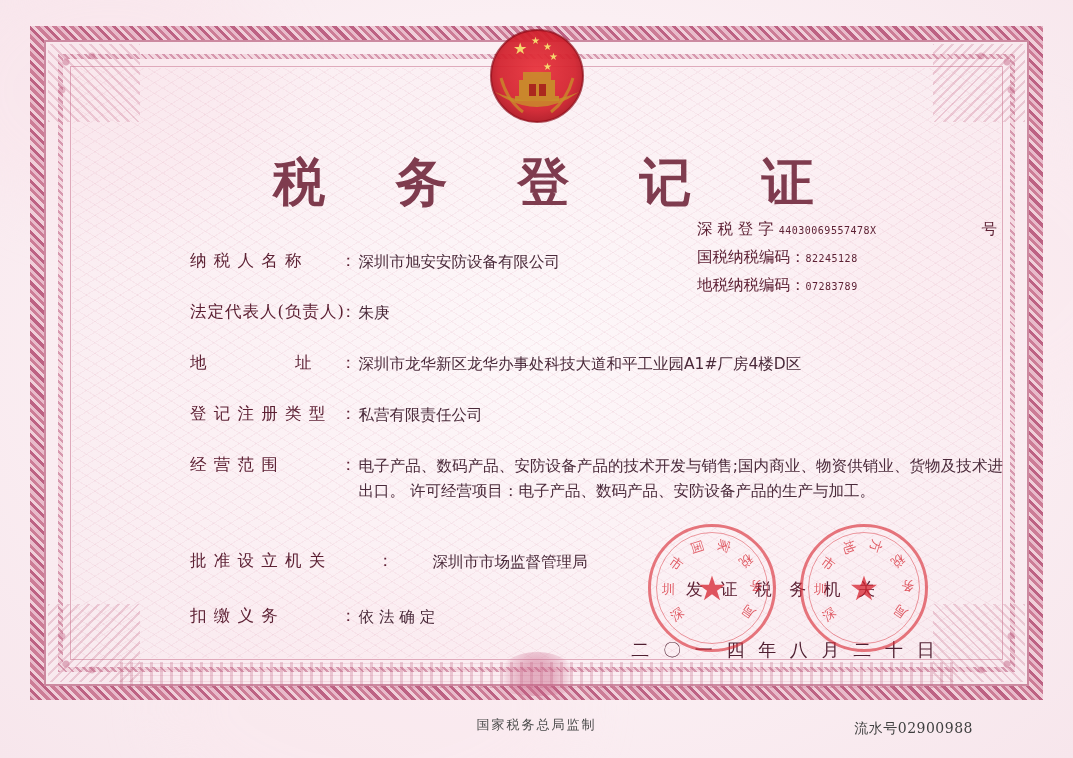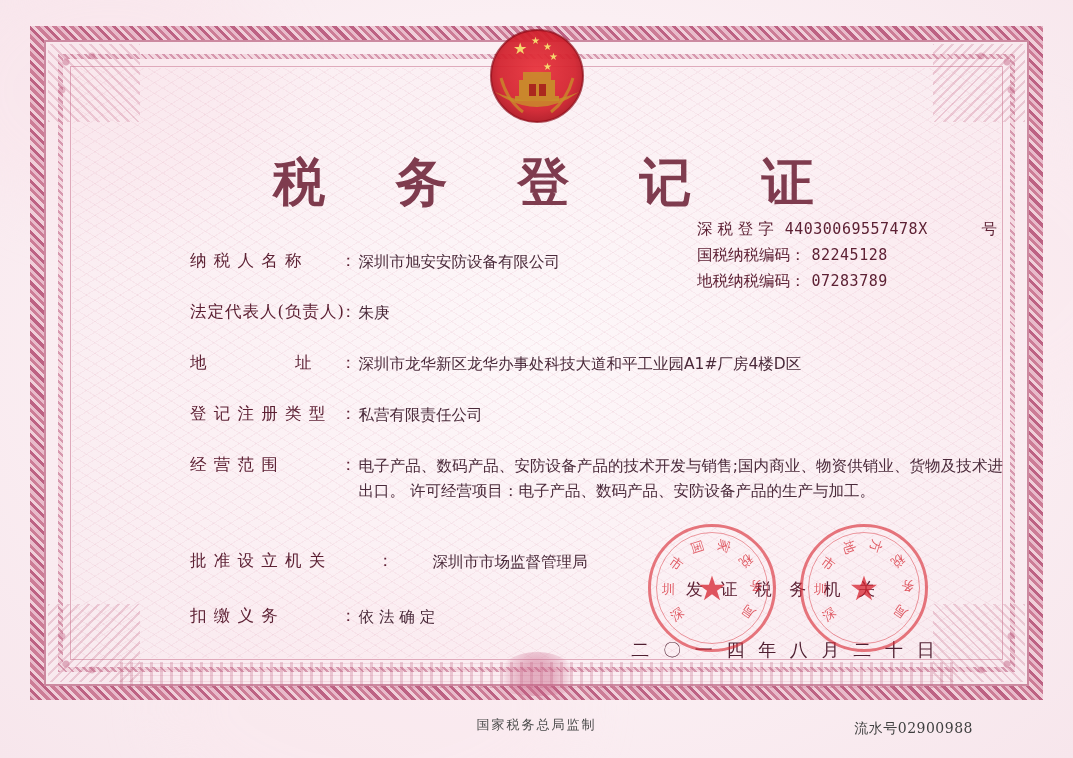--- a/index.html
+++ b/index.html
@@ -153,23 +153,22 @@
     width: 300px;
     font-family: "DejaVu Serif", "Liberation Serif", serif;
     font-size: 15.5px;
     color: #5d2134;
     line-height: 26px;
     z-index: 5;
   }
   .code-line { white-space: nowrap; }
   .code-line .num {
     font-family: "DejaVu Sans Mono", "Liberation Mono", monospace;
-    font-size: 15px;
+    font-size: 10px;
     letter-spacing: .5px;
-    margin-left: 6px;
   }
   .code-line .tail {
     float: right;
   }
 
   
   .fields {
     position: absolute;
     left: 190px;
     top: 250px;

